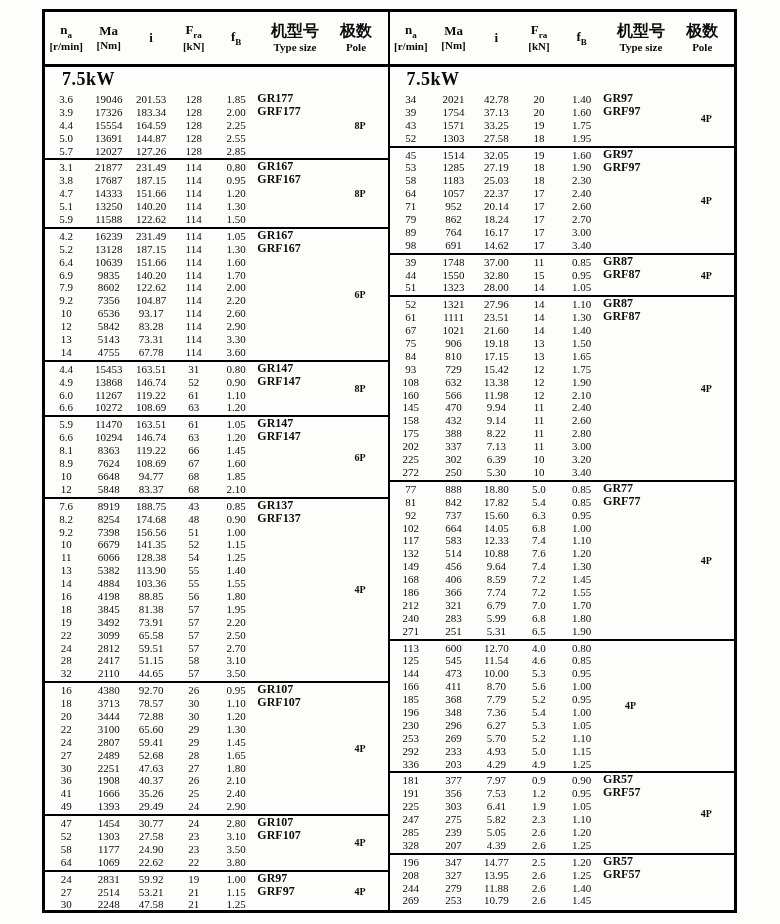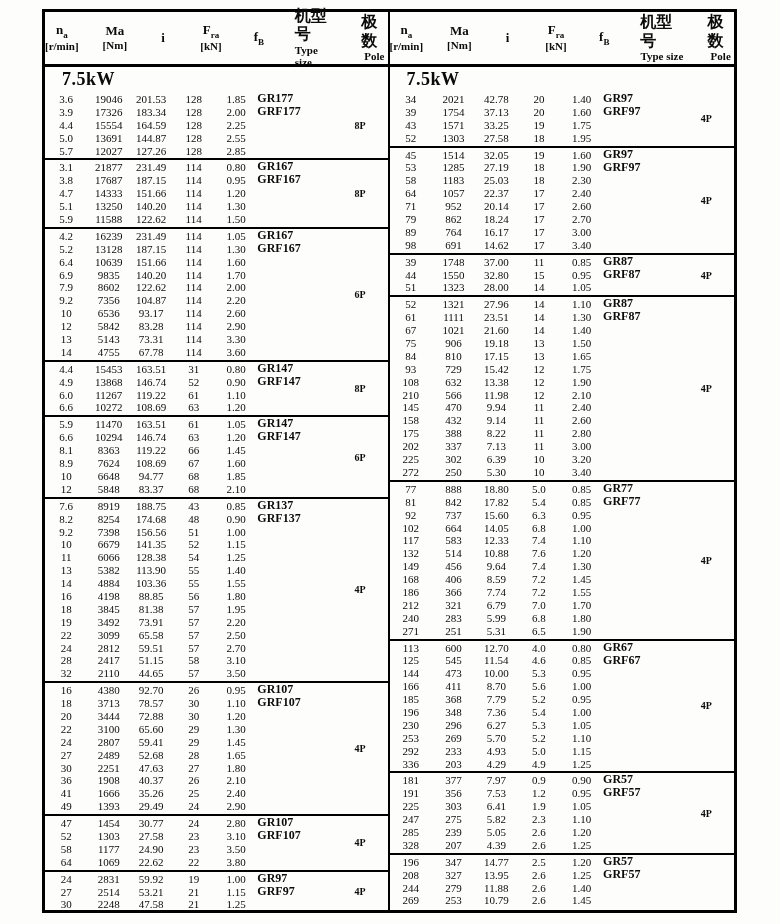--- a/index.html
+++ b/index.html
@@ -2,21 +2,21 @@
 <html><head>
 <meta charset="utf-8">
 <style>
   html,body{margin:0;padding:0;background:#ffffff;}
   .page{position:relative;width:780px;height:924px;background:#fdfdfb;color:#0b0b0b;
         font-family:"Liberation Serif", serif; overflow:hidden;}
   .sheet{position:absolute;left:42px;top:9px;width:695px;height:904px;
          border:3px solid #000;box-sizing:border-box;display:flex;background:#fdfdfb;}
   .half{width:50%;height:100%;box-sizing:border-box;display:flex;flex-direction:column;}
   .half.leftside{border-right:2.5px solid #000;}
-  .thead{height:52px;border-bottom:3px solid #000;display:flex;align-items:stretch;flex-shrink:0;gap:24px;}
+  .thead{height:52px;border-bottom:3px solid #000;display:flex;align-items:stretch;flex-shrink:0;}
   .hc{display:flex;flex-direction:column;justify-content:center;align-items:center;
       box-sizing:border-box;line-height:1.15;}
   .w0{width:12.4%}.w1{width:12.4%}.w2{width:12.4%}.w3{width:12.4%}.w4{width:12.4%}
   .w5{width:22%}.w6{width:13.6%}
   .hmain{font-weight:bold;font-size:13px;}
   .hmain sub{font-size:9px;}
   .hunit{font-weight:bold;font-size:11px;}
   .hcjk{font-family:"DejaVu Sans", sans-serif;font-size:16px;}
   .section{height:25px;line-height:24px;font-weight:bold;font-size:18px;
            padding-left:17px;flex-shrink:0;letter-spacing:0.5px;}
@@ -809,21 +809,21 @@
                 <span>1.75</span>
               </div>
               <div class="drow">
                 <span>108</span>
                 <span>632</span>
                 <span>13.38</span>
                 <span>12</span>
                 <span>1.90</span>
               </div>
               <div class="drow">
-                <span>210</span>
+                <span>160</span>
                 <span>566</span>
                 <span>11.98</span>
                 <span>12</span>
                 <span>2.10</span>
               </div>
               <div class="drow">
                 <span>145</span>
                 <span>470</span>
                 <span>9.94</span>
                 <span>11</span>
@@ -1033,24 +1033,20 @@
                 <span>5.0</span>
                 <span>1.15</span>
               </div>
               <div class="drow">
                 <span>336</span>
                 <span>203</span>
                 <span>4.29</span>
                 <span>4.9</span>
                 <span>1.25</span>
               </div>
-            </div>
-            <div class="typecol">
-              <div>GR67</div>
-              <div>GRF67</div>
             </div>
             <div class="polecol">
               <div>4P</div>
             </div>
           </div>
           <div class="block">
             <div class="nums">
               <div class="drow">
                 <span>181</span>
                 <span>377</span>

